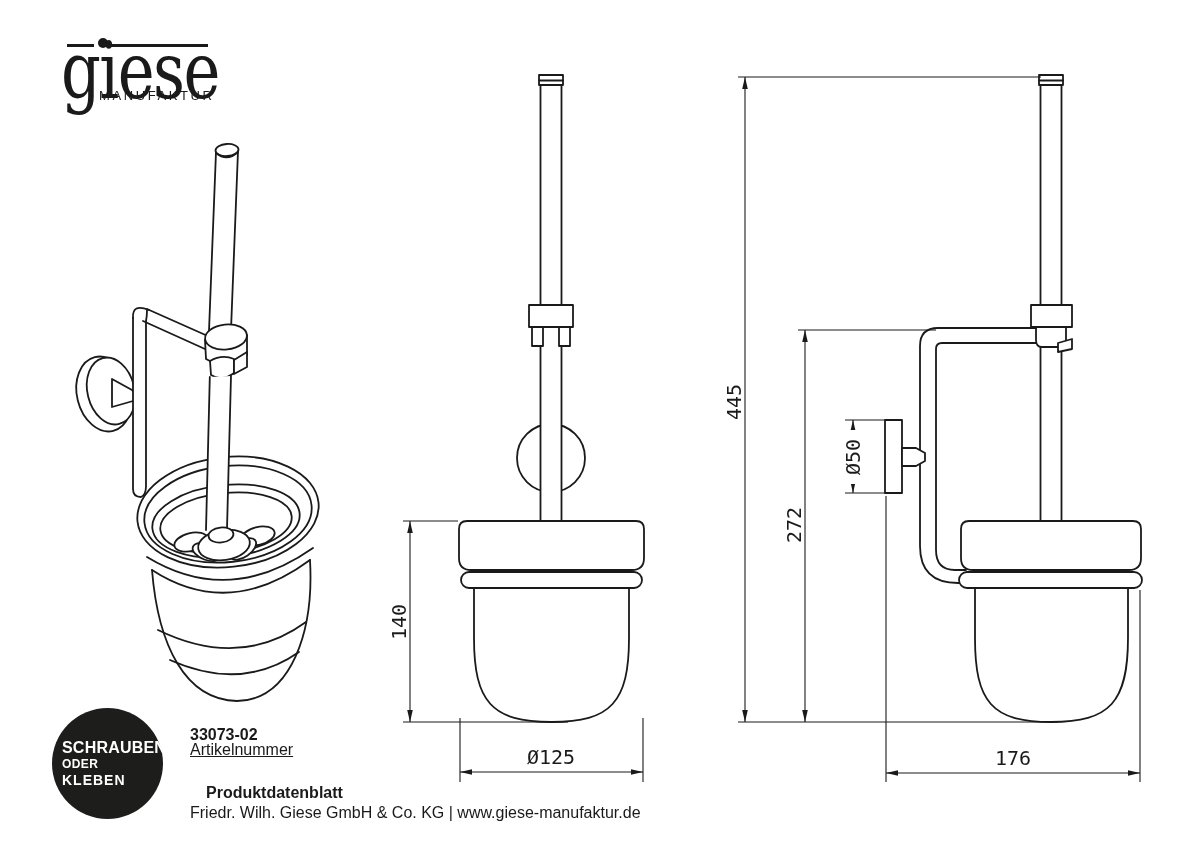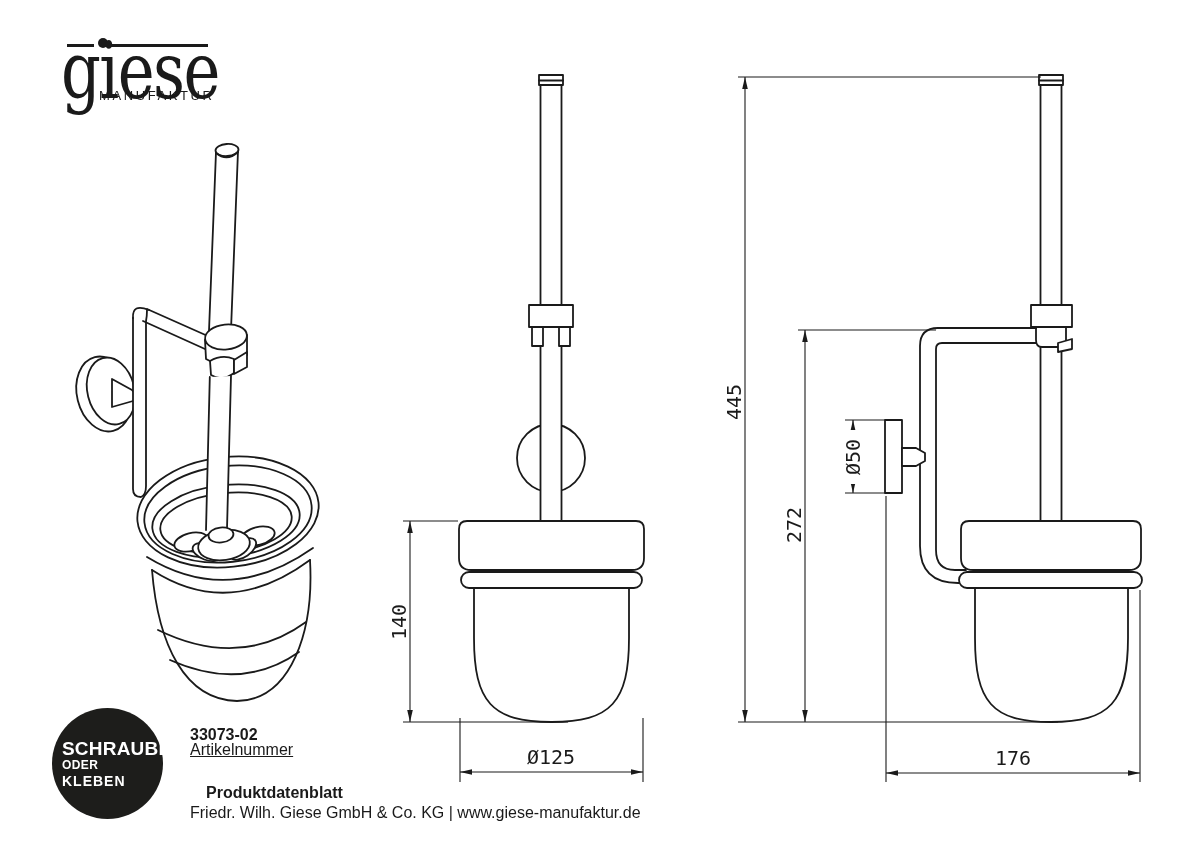--- a/index.html
+++ b/index.html
@@ -22,21 +22,21 @@
   .part{fill:none;stroke:#1a1a1a;stroke-width:1.8;stroke-linecap:round;stroke-linejoin:round;}
   .partw{fill:#ffffff;stroke:#1a1a1a;stroke-width:1.8;stroke-linejoin:round;}
   .mask{fill:#ffffff;stroke:none;}
   .dim{fill:none;stroke:#1a1a1a;stroke-width:1.1;}
   .arr{fill:#1a1a1a;stroke:none;}
   .dimtxt{font-family:"DejaVu Sans Mono",monospace;font-size:20px;fill:#1a1a1a;}
   
   #badge{left:52px;top:708px;width:111px;height:111px;border-radius:50%;background:#1d1d1b;
          display:flex;flex-direction:column;justify-content:center;padding-left:0;box-sizing:border-box;}
   #badge div{color:#fff;font-weight:bold;margin-left:10px;line-height:1.15;}
-  #badge .b1{font-size:19px;letter-spacing:.2px;}
+  #badge .b1{font-size:16px;letter-spacing:.2px;}
   #badge .b2{font-size:12px;letter-spacing:.4px;}
   #badge .b3{font-size:14px;letter-spacing:1px;}
   
   .ptxt{position:absolute;left:190px;font-size:16px;line-height:1.2;}
   #article-number{top:719px;font-weight:bold;margin-top:6px;}
   #article-label{top:740px;text-decoration:underline;}
   #sheet-title{top:783px;font-weight:bold;margin-left:16px;}
   #company-line{top:803px;}
 </style>
 </head>

